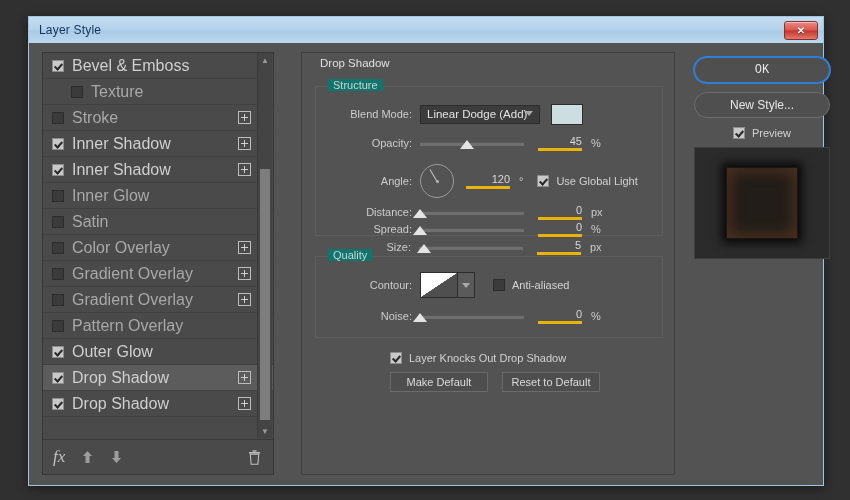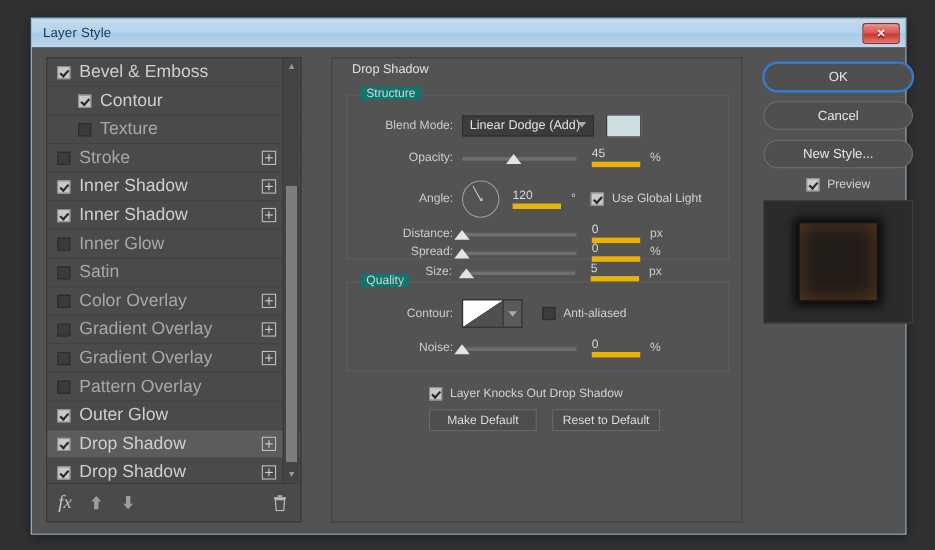--- a/index.html
+++ b/index.html
@@ -294,22 +294,22 @@
     width: 30px;
     height: 19px;
     border: 1px solid #2c2c2c;
     cursor: pointer;
   }
 
   .numfield {
     width: 44px;
     font-size: 11px;
     color: #d9d9d9;
-    border-bottom: 5px solid #eab308;
-    text-align: left;
+    border-bottom: 3px solid #eab308;
+    text-align: right;
     padding-bottom: 1px;
     cursor: text;
   }
 
   .slider {
     position: relative;
     height: 12px;
     cursor: pointer;
   }
   .slider .track {
@@ -438,20 +438,21 @@
     display: flex;
     align-items: center;
     justify-content: center;
     margin-bottom: 9px;
     cursor: pointer;
     box-sizing: border-box;
   }
   .pill.primary {
     border-color: #2f7fd8;
     box-shadow: 0 0 0 1px #2f7fd8;
+    font-family: Liberation Mono, monospace;
   }
   .preview-row {
     display: flex;
     align-items: center;
     justify-content: center;
     margin: 4px 0 8px 0;
   }
   .preview-box {
     width: 136px;
     height: 112px;
@@ -486,24 +487,20 @@
       <div class="close-btn">✕</div>
     </div>
 
     <div class="window-body">
 
       <div class="effects-panel">
         <div class="effects-list" id="effects-list">
             <div class="fx-row">
               <div class="cb on"></div>
               <span class="fx-label">Bevel &amp; Emboss</span>
-            </div>
-            <div class="fx-row sub">
-              <div class="cb on"></div>
-              <span class="fx-label">Contour</span>
             </div>
             <div class="fx-row sub off">
               <div class="cb"></div>
               <span class="fx-label">Texture</span>
             </div>
             <div class="fx-row off">
               <div class="cb"></div>
               <span class="fx-label">Stroke</span>
               <div class="plus-btn"></div>
             </div>
@@ -687,21 +684,20 @@
         </div>
 
         <div style="position:absolute; left:88px; top:319px; display:flex; gap:14px;">
           <div class="flat-btn" style="width:98px;">Make Default</div>
           <div class="flat-btn" style="width:98px;">Reset to Default</div>
         </div>
       </div>
 
       <div class="right-col">
         <div class="pill primary">OK</div>
-        <div class="pill">Cancel</div>
         <div class="pill">New Style...</div>
 
         <div class="preview-row">
           <div class="chk on"></div>
           <span class="chk-label">Preview</span>
         </div>
 
         <div class="preview-box">
           <div class="preview-square"></div>
         </div>

